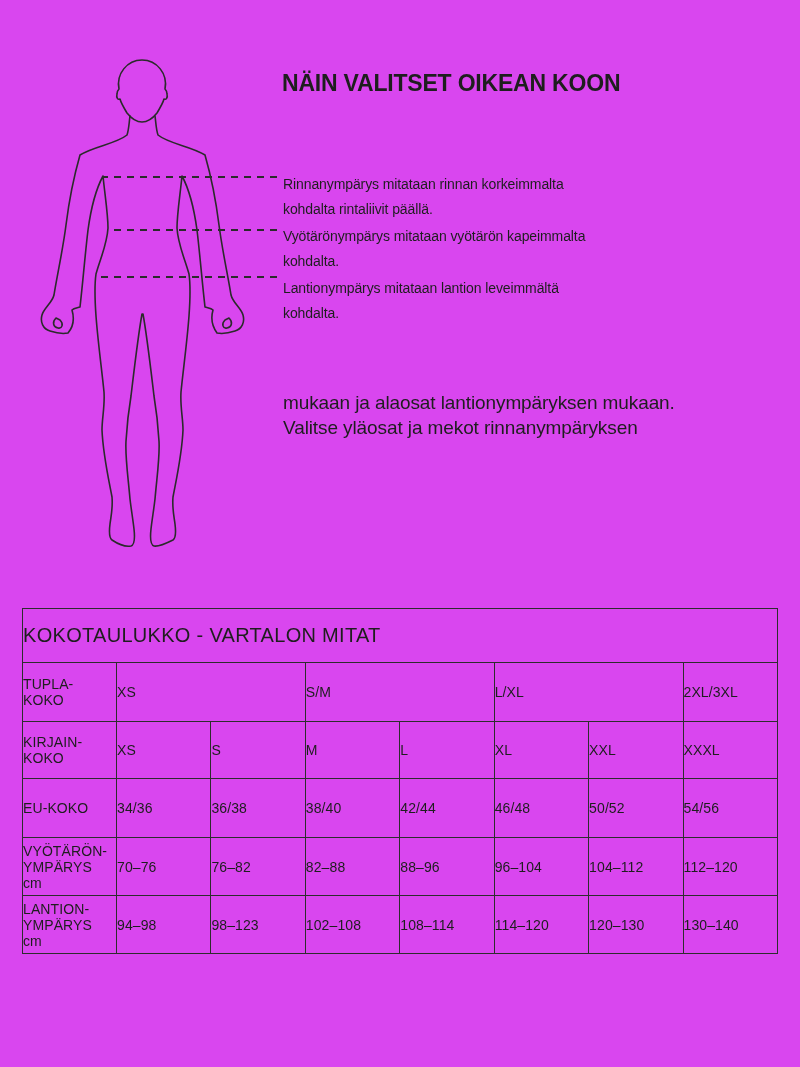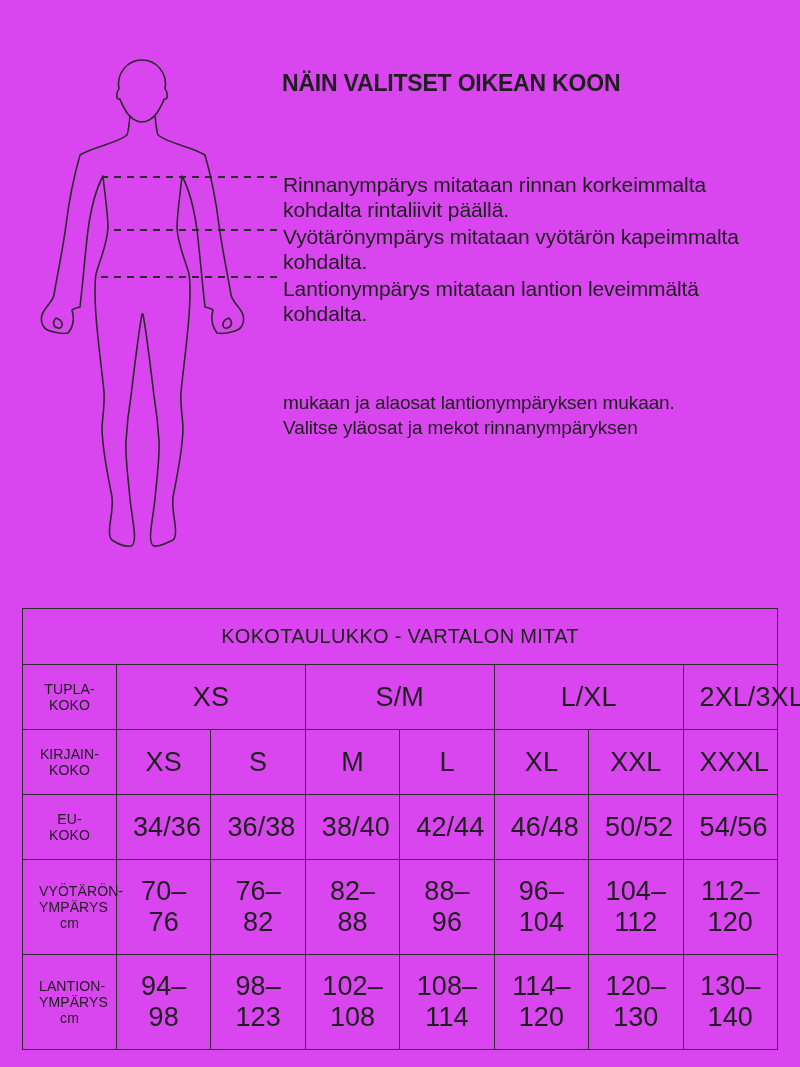--- a/index.html
+++ b/index.html
@@ -47,21 +47,21 @@
     font-size: 23px;
     font-weight: 700;
     letter-spacing: -0.2px;
     white-space: nowrap;
   }
   #guide-text {
     position: absolute;
     left: 283px;
     top: 172px;
     width: 460px;
-    font-size: 21px;
+    font-size: 14px;
     line-height: 25px;
     letter-spacing: -0.1px;
   }
   #guide-text .para { margin-bottom: 2px; }
   #guide-text .line { display: block; }
   #note-text {
     position: absolute;
     left: 283px;
     top: 390px;
     width: 460px;
@@ -75,30 +75,30 @@
   #size-table {
     position: absolute;
     left: 22px;
     top: 608px;
     width: 756px;
     border-collapse: collapse;
     table-layout: fixed;
   }
   #size-table td {
     border: 1px solid #2d2d2d;
-    text-align: center;
+    text-align: left;
     vertical-align: middle;
-    padding: 16px;
+    padding: 0;
   }
   #size-table .t-title {
     font-size: 20px;
     letter-spacing: 0.3px;
   }
   #size-table .val {
-    font-size: 27px;
+    font-size: 14px;
     letter-spacing: 0.1px;
   }
   #size-table .rowlabel {
     font-size: 14px;
     line-height: 16px;
     letter-spacing: 0.1px;
   }
   #size-table .rowlabel .lline { display: block; }
 </style>
 </head>

